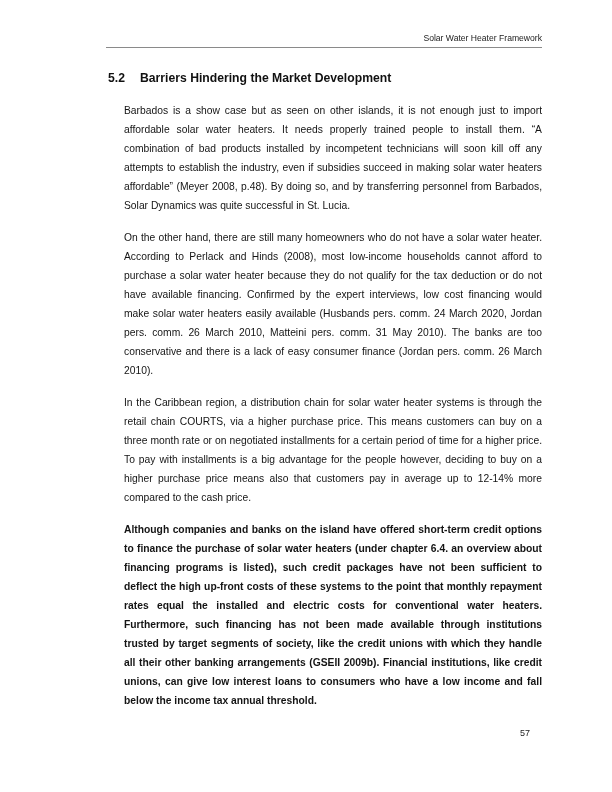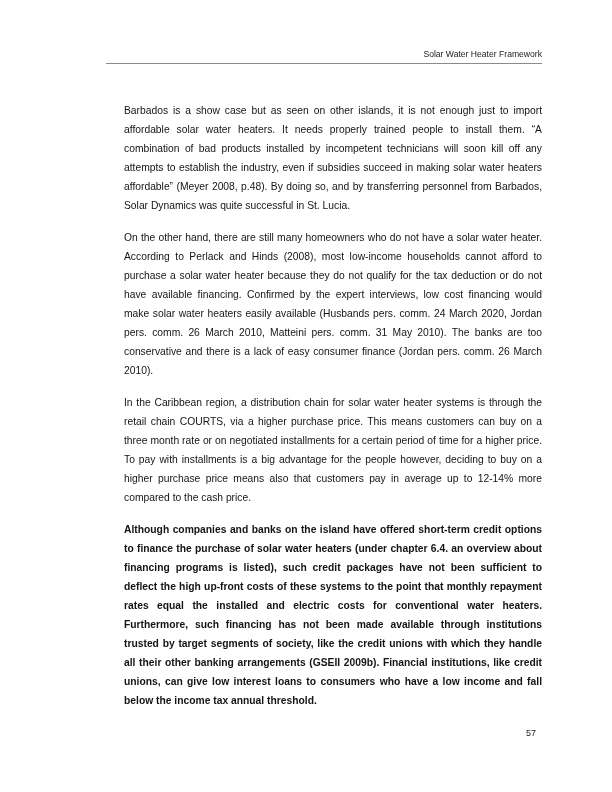--- a/index.html
+++ b/index.html
@@ -18,21 +18,21 @@
     .page {
       position: absolute;
       left: 0; top: 0;
       width: 612px;
       height: 792px;
       background: #ffffff;
     }
     .running-header {
       position: absolute;
       left: 106px;
-      top: 48px;
+      top: 32px;
       width: 436px;
       height: 15px;
       border-bottom: 1px solid #8a8a8a;
       text-align: right;
       font-size: 8.6px;
       line-height: 12px;
       color: #222;
     }
     .section-heading {
       position: absolute;
@@ -59,34 +59,37 @@
       line-height: 19px;
       text-align: justify;
       color: #141414;
     }
     .para:last-child { margin-bottom: 0; font-weight: bold; }
     .page-number {
       position: absolute;
       left: 520px;
       top: 728px;
       width: 22px;
-      text-align: center;
+      text-align: left;
       font-size: 9px;
       color: #222;
     }
   </style>
 </head>
 <body>
 
 <div class="page">
 
   <div class="running-header">
     <span>Solar Water Heater Framework</span>
   </div>
 
+  <div class="section-heading">
+    <span class="num">5.2</span><span>Barriers Hindering the Market Development</span>
+  </div>
 
   <div class="body">
     <p class="para">Barbados is a show case but as seen on other islands, it is not enough just to import affordable solar water heaters. It needs properly trained people to install them. “A combination of bad products installed by incompetent technicians will soon kill off any attempts to establish the industry, even if subsidies succeed in making solar water heaters affordable” (Meyer 2008, p.48). By doing so, and by transferring personnel from Barbados, Solar Dynamics was quite successful in St. Lucia.</p>
     <p class="para">On the other hand, there are still many homeowners who do not have a solar water heater. According to Perlack and Hinds (2008), most low-income households cannot afford to purchase a solar water heater because they do not qualify for the tax deduction or do not have available financing. Confirmed by the expert interviews, low cost financing would make solar water heaters easily available (Husbands pers. comm. 24 March 2020, Jordan pers. comm. 26 March 2010, Matteini pers. comm. 31 May 2010). The banks are too conservative and there is a lack of easy consumer finance (Jordan pers. comm. 26 March 2010).</p>
     <p class="para">In the Caribbean region, a distribution chain for solar water heater systems is through the retail chain COURTS, via a higher purchase price. This means customers can buy on a three month rate or on negotiated installments for a certain period of time for a higher price. To pay with installments is a big advantage for the people however, deciding to buy on a higher purchase price means also that customers pay in average up to 12-14% more compared to the cash price.</p>
     <p class="para">Although companies and banks on the island have offered short-term credit options to finance the purchase of solar water heaters (under chapter 6.4. an overview about financing programs is listed), such credit packages have not been sufficient to deflect the high up-front costs of these systems to the point that monthly repayment rates equal the installed and electric costs for conventional water heaters. Furthermore, such financing has not been made available through institutions trusted by target segments of society, like the credit unions with which they handle all their other banking arrangements (GSEII 2009b). Financial institutions, like credit unions, can give low interest loans to consumers who have a low income and fall below the income tax annual threshold.</p>
   </div>
 
   <div class="page-number">57</div>
 

